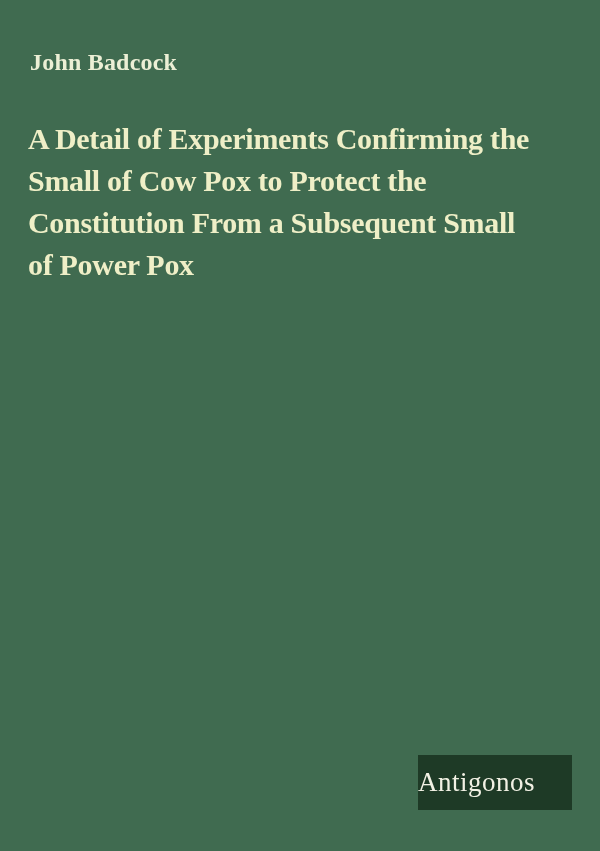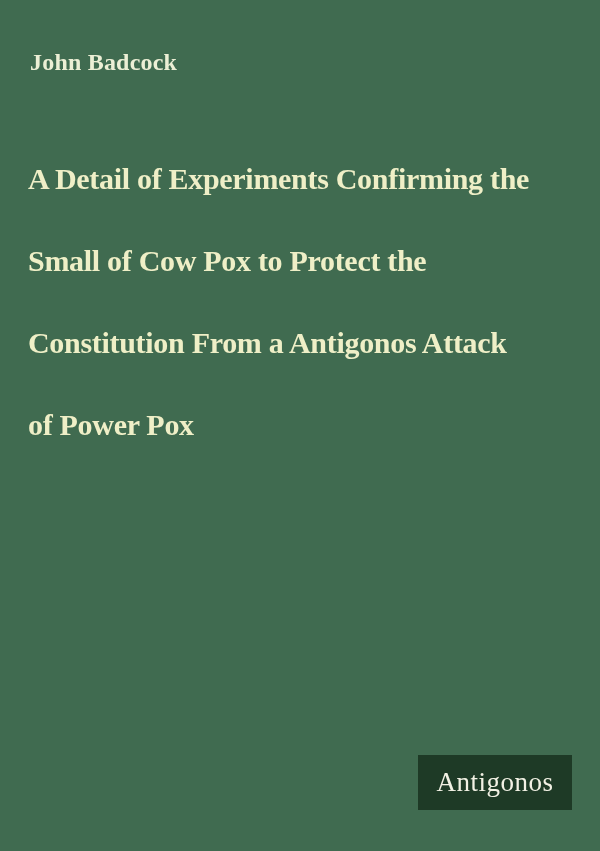--- a/index.html
+++ b/index.html
@@ -40,49 +40,48 @@
     width:560px;
     font-size:30px;
     font-weight:600;
     line-height:42px;
     letter-spacing:-0.3px;
     color:var(--title-color);
   }
   .title .line{
     display:block;
     white-space:nowrap;
-    margin-top:40px;
   }
   .publisher-box{
     position:absolute;
     right:48px;
     bottom:41px;
     width:154px;
     height:55px;
     background:var(--publisher-box-bg);
     display:flex;
     align-items:center;
-    justify-content:center;
+    justify-content:flex-start;
   }
   .publisher-box span{
     font-size:27px;
     font-weight:400;
     color:var(--publisher-text);
     letter-spacing:0.5px;
   }
 </style>
 </head>
 <body>
 
 <div class="cover">
   <div class="author">John Badcock</div>
 
   <h1 class="title">
     <span class="line">A Detail of Experiments Confirming the</span>
     <span class="line">Small of Cow Pox to Protect the</span>
-    <span class="line">Constitution From a Antigonos Attack</span>
+    <span class="line">Constitution From a Subsequent Small</span>
     <span class="line">of Power Pox</span>
   </h1>
 
   <div class="publisher-box">
     <span>Antigonos</span>
   </div>
 </div>
 
 </body></html>

